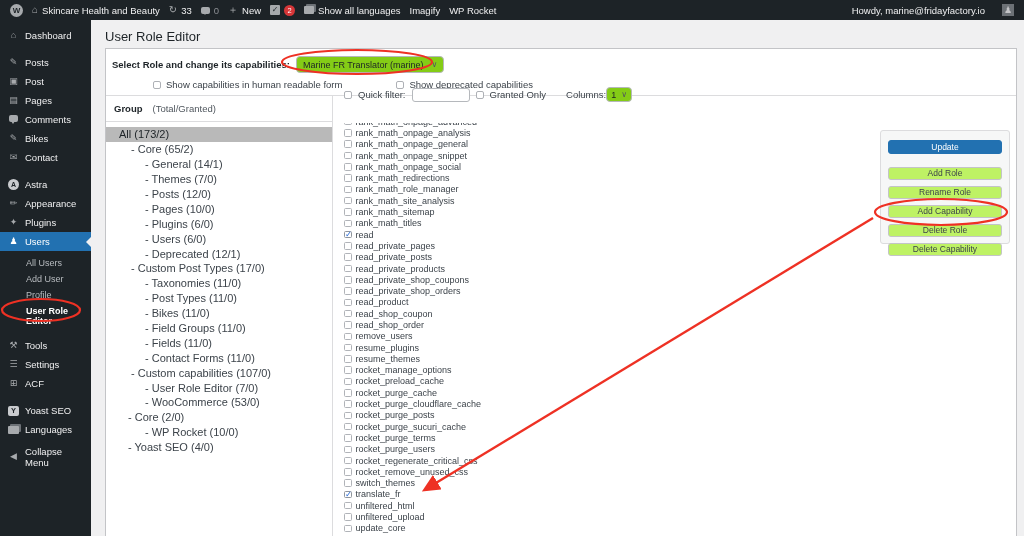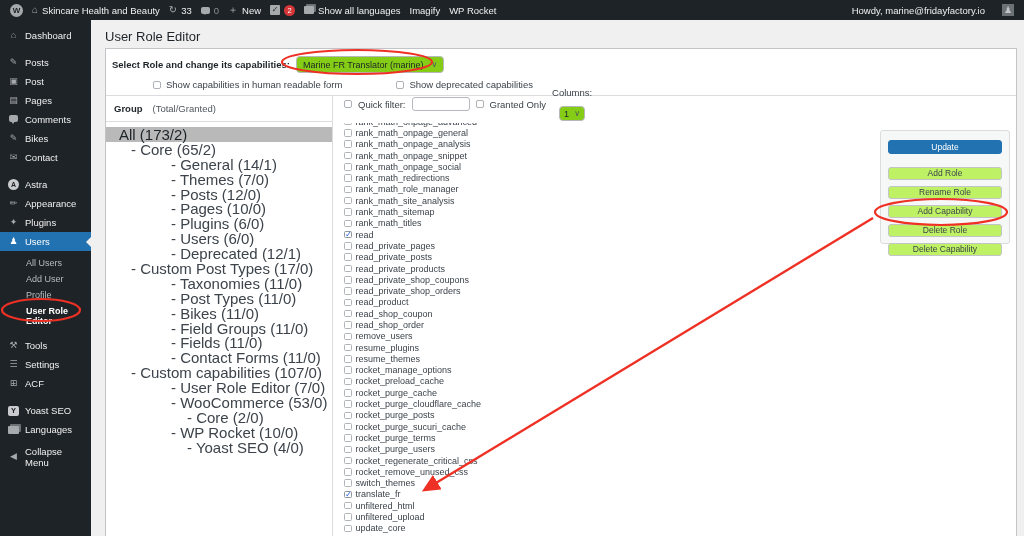--- a/index.html
+++ b/index.html
@@ -57,30 +57,30 @@
   .select .chev { margin-left:auto; color:#50575e; font-size:8px; }
   .opt-row { position:absolute; left:7px; top:30px; display:flex; align-items:center; gap:6px; font-size:9.5px; color:#3c434a; }
   .cbx { width:8px; height:8px; border:1px solid #aeb1b6; border-radius:2px; background:#fff; flex:none; cursor:pointer; }
   .opt-row .pair { display:flex; align-items:center; gap:5px; margin-right:8px;padding-left:40px; }
   .hdiv { position:absolute; left:0; right:0; top:46px; border-top:1px solid #dcdcde; }
 
   .tree-col { position:absolute; left:0; top:47px; width:227px; bottom:0; border-right:1px solid #dcdcde; }
   .group-header { height:26px; display:flex; align-items:center; padding:0 8px; font-size:9.5px;
     color:#50575e; border-bottom:1px solid #dcdcde; gap:10px; }
   .group-header b { color:#1d2327; }
-  .tree { padding-top:5px; font-size:15px; color:#3c434a; }
+  .tree { padding-top:5px; font-size:11px; color:#3c434a; }
   .tree-row { height:14.9px; display:flex; align-items:center; padding-left:13px; cursor:pointer; white-space:nowrap; }
   .tree-row.ind1 { padding-left:25px; }
-  .tree-row.ind2 { padding-left:29px;margin-left:36px; }
-  .tree-row.ind3 { padding-left:81px; }
+  .tree-row.ind2 { padding-left:39px; }
+  .tree-row.ind3 { padding-left:22px; }
   .tree-row.selected { background:#b9b9b9; color:#1d2327; }
 
   .filter-row { position:absolute; left:238px; top:38px; display:flex; align-items:center; gap:6px; font-size:9.5px; color:#3c434a; }
   .qf-input { width:58px; height:14px; border:1px solid #b5b8bc; border-radius:3px; background:#fff; font-size:9px; padding:0 3px; }
-  .cols { display:flex; align-items:center; gap:8px; margin-left:0;flex-direction:column; }
+  .cols { display:flex; align-items:center; gap:0; margin-left:14px; }
   .select.small { min-width:26px; height:15px; padding:0 4px; gap:3px; }
 
   .caps-list { position:absolute; left:238px; top:74px; width:330px; bottom:0; overflow:hidden; font-size:9px; color:#3c434a; }
   .caps-inner { margin-top:-7px; }
   .cap-row { height:11.3px; display:flex; align-items:center; gap:4px; white-space:nowrap; }
   .cb { width:7.5px; height:7.5px; border:1px solid #b0b3b8; border-radius:1.5px; background:#fff; flex:none;
     position:relative; cursor:pointer; }
   .cap-row.checked .cb { border-color:#8f959c; }
   .cap-row.checked .cb::after { content:"\2713"; position:absolute; left:0px; top:-2.5px; color:#2e6fd8;
     font-size:8.5px; font-weight:bold; }
@@ -382,26 +382,26 @@
     <div class="caps-list">
       <div class="caps-inner">
 
           <div class="cap-row">
             <span class="cb"></span>
             <span>rank_math_onpage_advanced</span>
           </div>
 
           <div class="cap-row">
             <span class="cb"></span>
+            <span>rank_math_onpage_analysis</span>
+          </div>
+
+          <div class="cap-row">
+            <span class="cb"></span>
             <span>rank_math_onpage_general</span>
-          </div>
-
-          <div class="cap-row">
-            <span class="cb"></span>
-            <span>rank_math_onpage_analysis</span>
           </div>
 
           <div class="cap-row">
             <span class="cb"></span>
             <span>rank_math_onpage_snippet</span>
           </div>
 
           <div class="cap-row">
             <span class="cb"></span>
             <span>rank_math_onpage_social</span>

